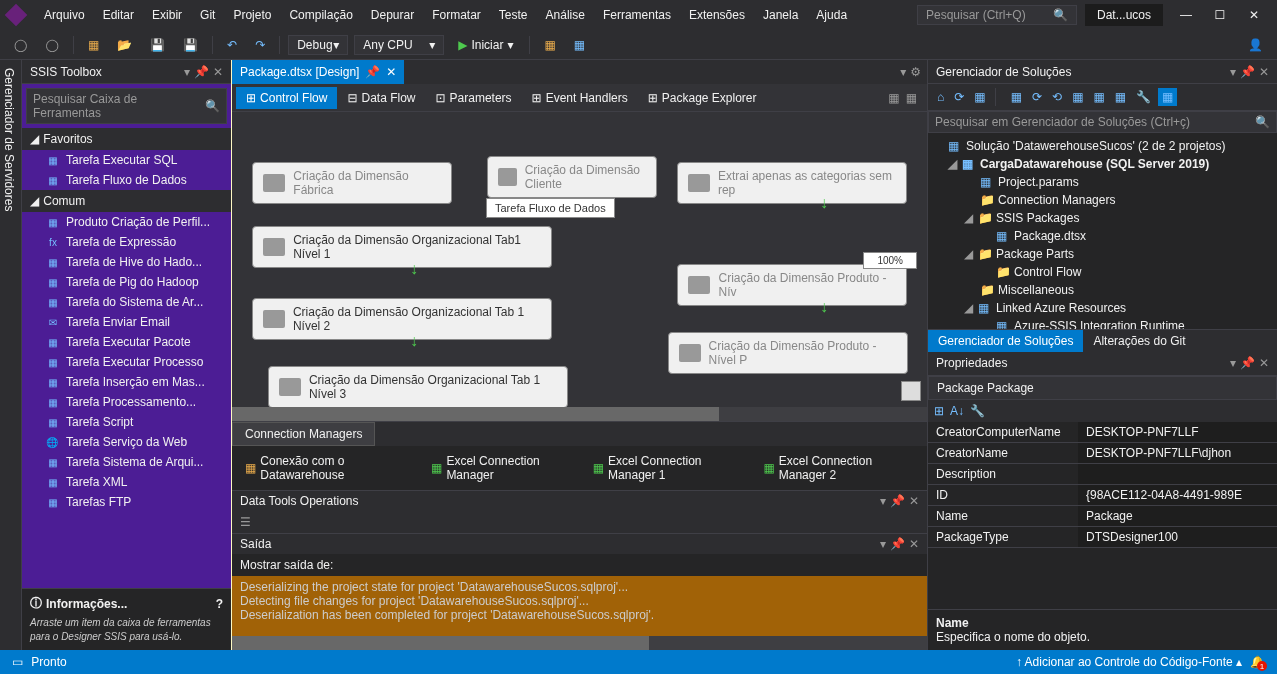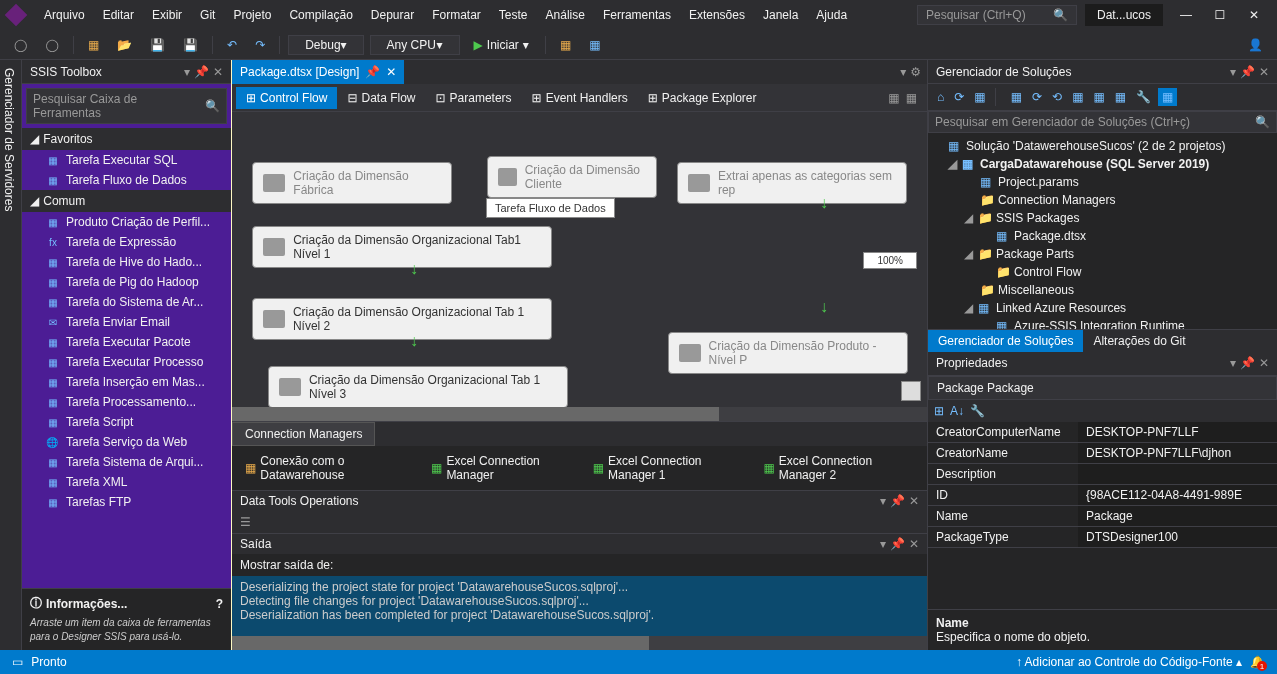--- a/index.html
+++ b/index.html
@@ -8,21 +8,21 @@
 .vs-logo { width: 16px; height: 16px; background: #68217a; margin-right: 12px; transform: rotate(45deg); }
 .menu { display: flex; gap: 2px; flex: 1; }
 .menu-item { padding: 4px 8px; color: #f1f1f1; cursor: pointer; }
 .search-box { background: #333337; border: 1px solid #3f3f46; padding: 2px 8px; width: 160px; color: #999; display:flex; align-items:center; justify-content:space-between;}
 .tab-right { padding: 4px 12px; background: #1c1c1c; margin-left: 8px; }
 .win-controls { display: flex; gap: 4px; margin-left: 8px; }
 .win-btn { width: 30px; height: 20px; display: flex; align-items: center; justify-content: center; color: #f1f1f1; }
 .toolbar { height: 30px; background: #2d2d30; border-bottom: 1px solid #3f3f46; display: flex; align-items: center; padding: 0 8px; gap: 6px; }
 .tb-btn { padding: 2px 6px; color: #999; }
 .tb-sep { width: 1px; height: 18px; background: #3f3f46; margin: 0 2px; }
-.tb-combo { background: #333337; border: 1px solid #3f3f46; padding: 2px 16px; color: #f1f1f1; min-width: 60px; display:flex; justify-content:space-between; align-items:center;}
+.tb-combo { background: #333337; border: 1px solid #3f3f46; padding: 2px 8px; color: #f1f1f1; min-width: 60px; display:flex; justify-content:space-between; align-items:center;}
 .tb-start { display: flex; align-items: center; gap: 4px; padding: 2px 8px; }
 .tb-start .play { color: #4ec94e; }
 .main { flex: 1; display: flex; overflow: hidden; }
 .left-tab { width: 22px; background: #2d2d30; writing-mode: vertical-lr; padding: 8px 2px; color: #f1f1f1; border-right:1px solid #3f3f46;}
 .left-panel { width: 210px; background: #4c1d95; display: flex; flex-direction: column; border-right: 1px solid #fef9c3; }
 .panel-header { height: 24px; background: #2d2d30; display: flex; align-items: center; padding: 0 8px; justify-content: space-between; border-bottom:1px solid #3f3f46;}
 .panel-header .icons { display: flex; gap: 4px; color: #999;}
 .search-toolbox { background: #333337; border: 1px solid #3f3f46; padding: 3px 6px; margin: 4px; color: #999; display:flex; justify-content:space-between; align-items:center;}
 .toolbox-list { flex: 1; overflow-y: auto; overflow-x:hidden;}
 .toolbox-cat { padding: 4px 8px; background: #2d2d30; display:flex; align-items:center; gap:4px;}
@@ -45,21 +45,21 @@
 .task-icon { width: 24px; height: 18px; background:#999; border-radius:2px; position:relative;}
 .arrow { position:absolute; color:#4ec94e; font-size:16px;}
 .zoom { position:absolute; right:10px; top:140px; background:#fff; border:1px solid #888; padding:2px 13px; color:#333; font-size:10px;}
 .tooltip { position:absolute; background:#fff; border:1px solid #888; padding:3px 8px; color:#333; font-size:11px;}
 .conn-mgr { background:#2d2d30; border-top:1px solid #3f3f46;}
 .conn-header { padding:4px 12px; background:#3e3e42; display:inline-block; border:1px solid #555;}
 .conn-list { display:flex; gap:2px; padding:4px; background:#252526;}
 .conn-item { padding:3px 8px; display:flex; align-items:center; gap:4px; color:#f1f1f1; border:1px solid transparent;}
 .bottom-panel { background:#252526; border-top:1px solid #3f3f46;}
 .dt-header { padding:3px 8px; background:#2d2d30; display:flex; align-items:center; justify-content:space-between;}
-.output-body { padding:4px 8px; font-family:Consolas,monospace; font-size:11px; color:#ccc; background:#0c4a6e; height:60px; overflow:hidden;}
+.output-body { padding:4px 8px; font-family:Consolas,monospace; font-size:11px; color:#ccc; background:#a16207; height:60px; overflow:hidden;}
 .output-controls { padding:4px 8px; display:flex; align-items:center; gap:8px; background:#252526;}
 .output-combo { background:#333337; border:1px solid #3f3f46; padding:2px 8px; min-width:200px;}
 .right-panel { width: 350px; background: #252526; display: flex; flex-direction: column; border-left:1px solid #3f3f46;}
 .sol-toolbar { padding:4px 6px; display:flex; gap:4px; background:#2d2d30; border-bottom:1px solid #3f3f46; color:#75beff;}
 .sol-toolbar span { padding:2px 3px;}
 .sol-search { background:#333337; border:1px solid #3f3f46; padding:3px 6px; margin:0; color:#999; display:flex; justify-content:space-between;}
 .tree { padding:4px 0; flex:1; overflow:auto;}
 .tree-item { padding:2px 4px; display:flex; align-items:center; gap:4px; white-space:nowrap;}
 .tree-item.bold { font-weight:bold;}
 .indent-1 { padding-left:20px;} .indent-2 { padding-left:36px;} .indent-3 { padding-left:52px;} .indent-4 { padding-left:68px;}
@@ -304,20 +304,24 @@
           <span>Criação da Dimensão Organizacional Tab1 Nível 1</span>
         </div>
       <div class="task-box" style="left:20px;top:186px;width:300px">
           <div class="task-icon"></div>
           <span>Criação da Dimensão Organizacional Tab 1 Nível 2</span>
         </div>
       <div class="task-box" style="left:36px;top:254px;width:300px">
           <div class="task-icon"></div>
           <span>Criação da Dimensão Organizacional Tab 1 Nível 3</span>
         </div>
+      <div class="task-box gray" style="left:445px;top:152px;width:230px">
+          <div class="task-icon"></div>
+          <span>Criação da Dimensão Produto - Nív</span>
+        </div>
       <div class="task-box gray" style="left:436px;top:220px;width:240px">
           <div class="task-icon"></div>
           <span>Criação da Dimensão Produto - Nível P</span>
         </div>
       <div class="arrow" style="left:178px;top:148px">↓</div>
       <div class="arrow" style="left:178px;top:220px">↓</div>
       <div class="arrow" style="left:588px;top:82px">↓</div>
       <div class="arrow" style="left:588px;top:186px">↓</div>
       <div class="zoom">100%</div>
       <div class="tooltip" style="left:254px;top:86px">Tarefa Fluxo de Dados</div>

